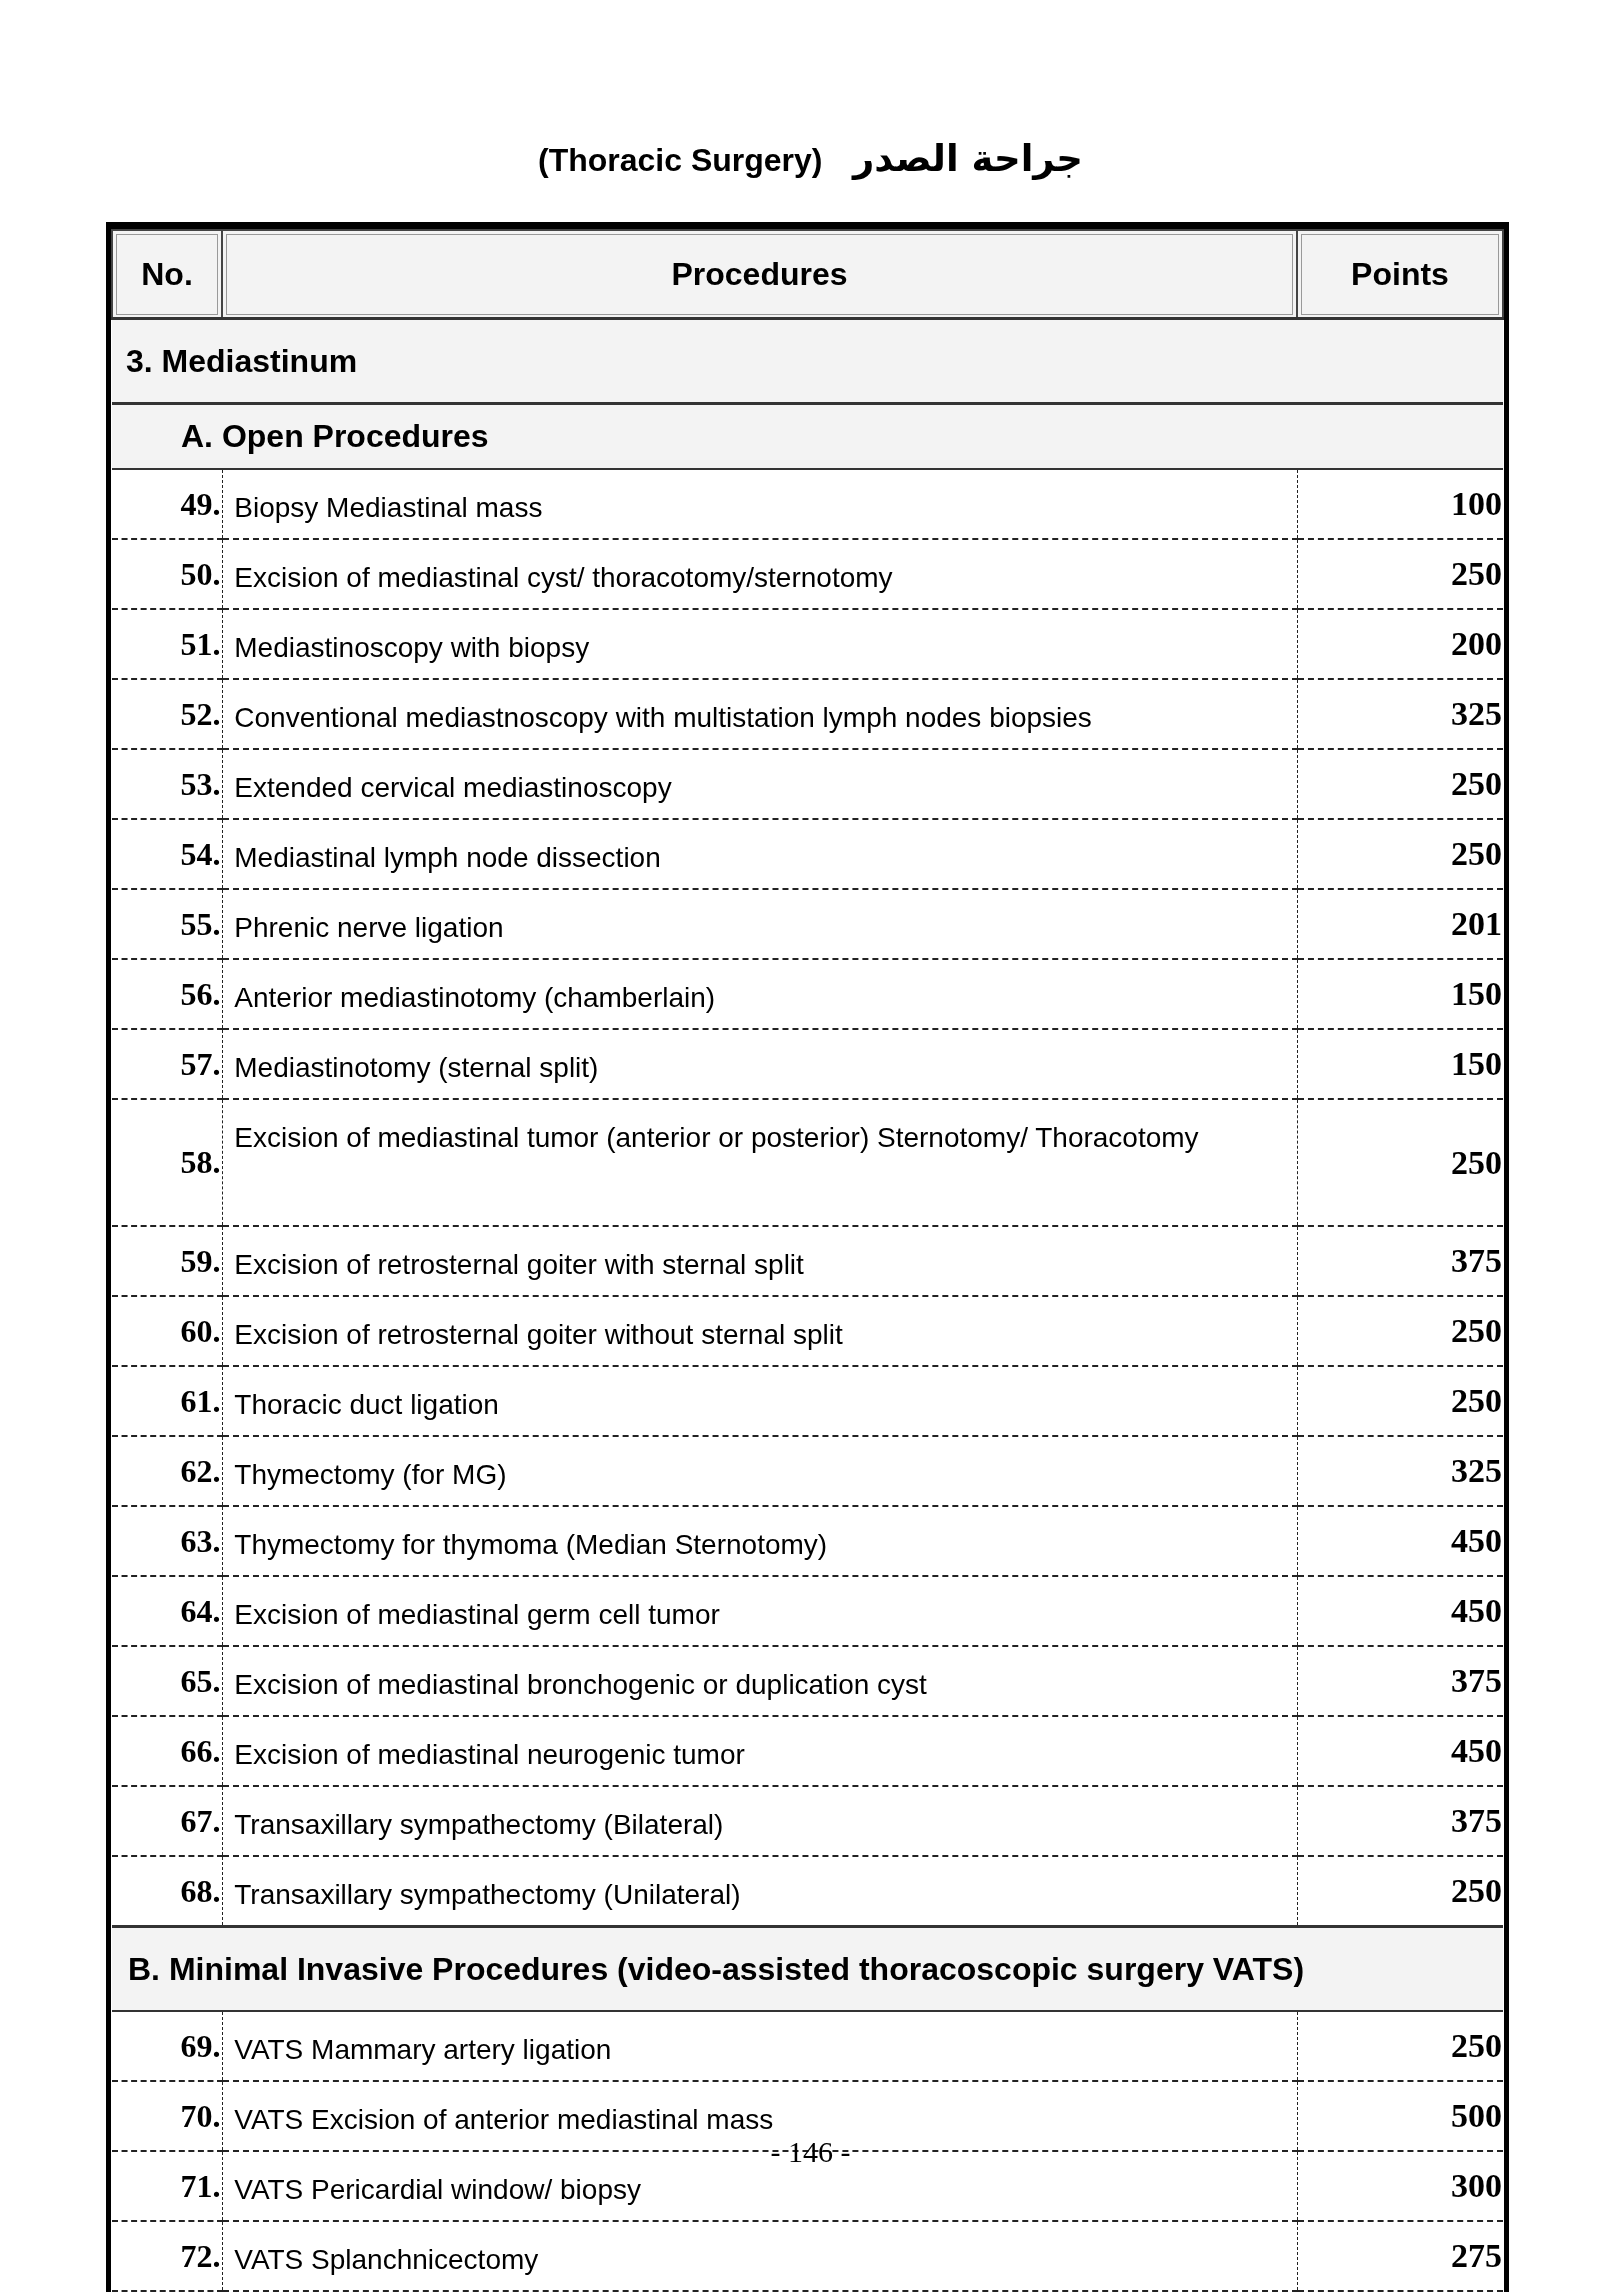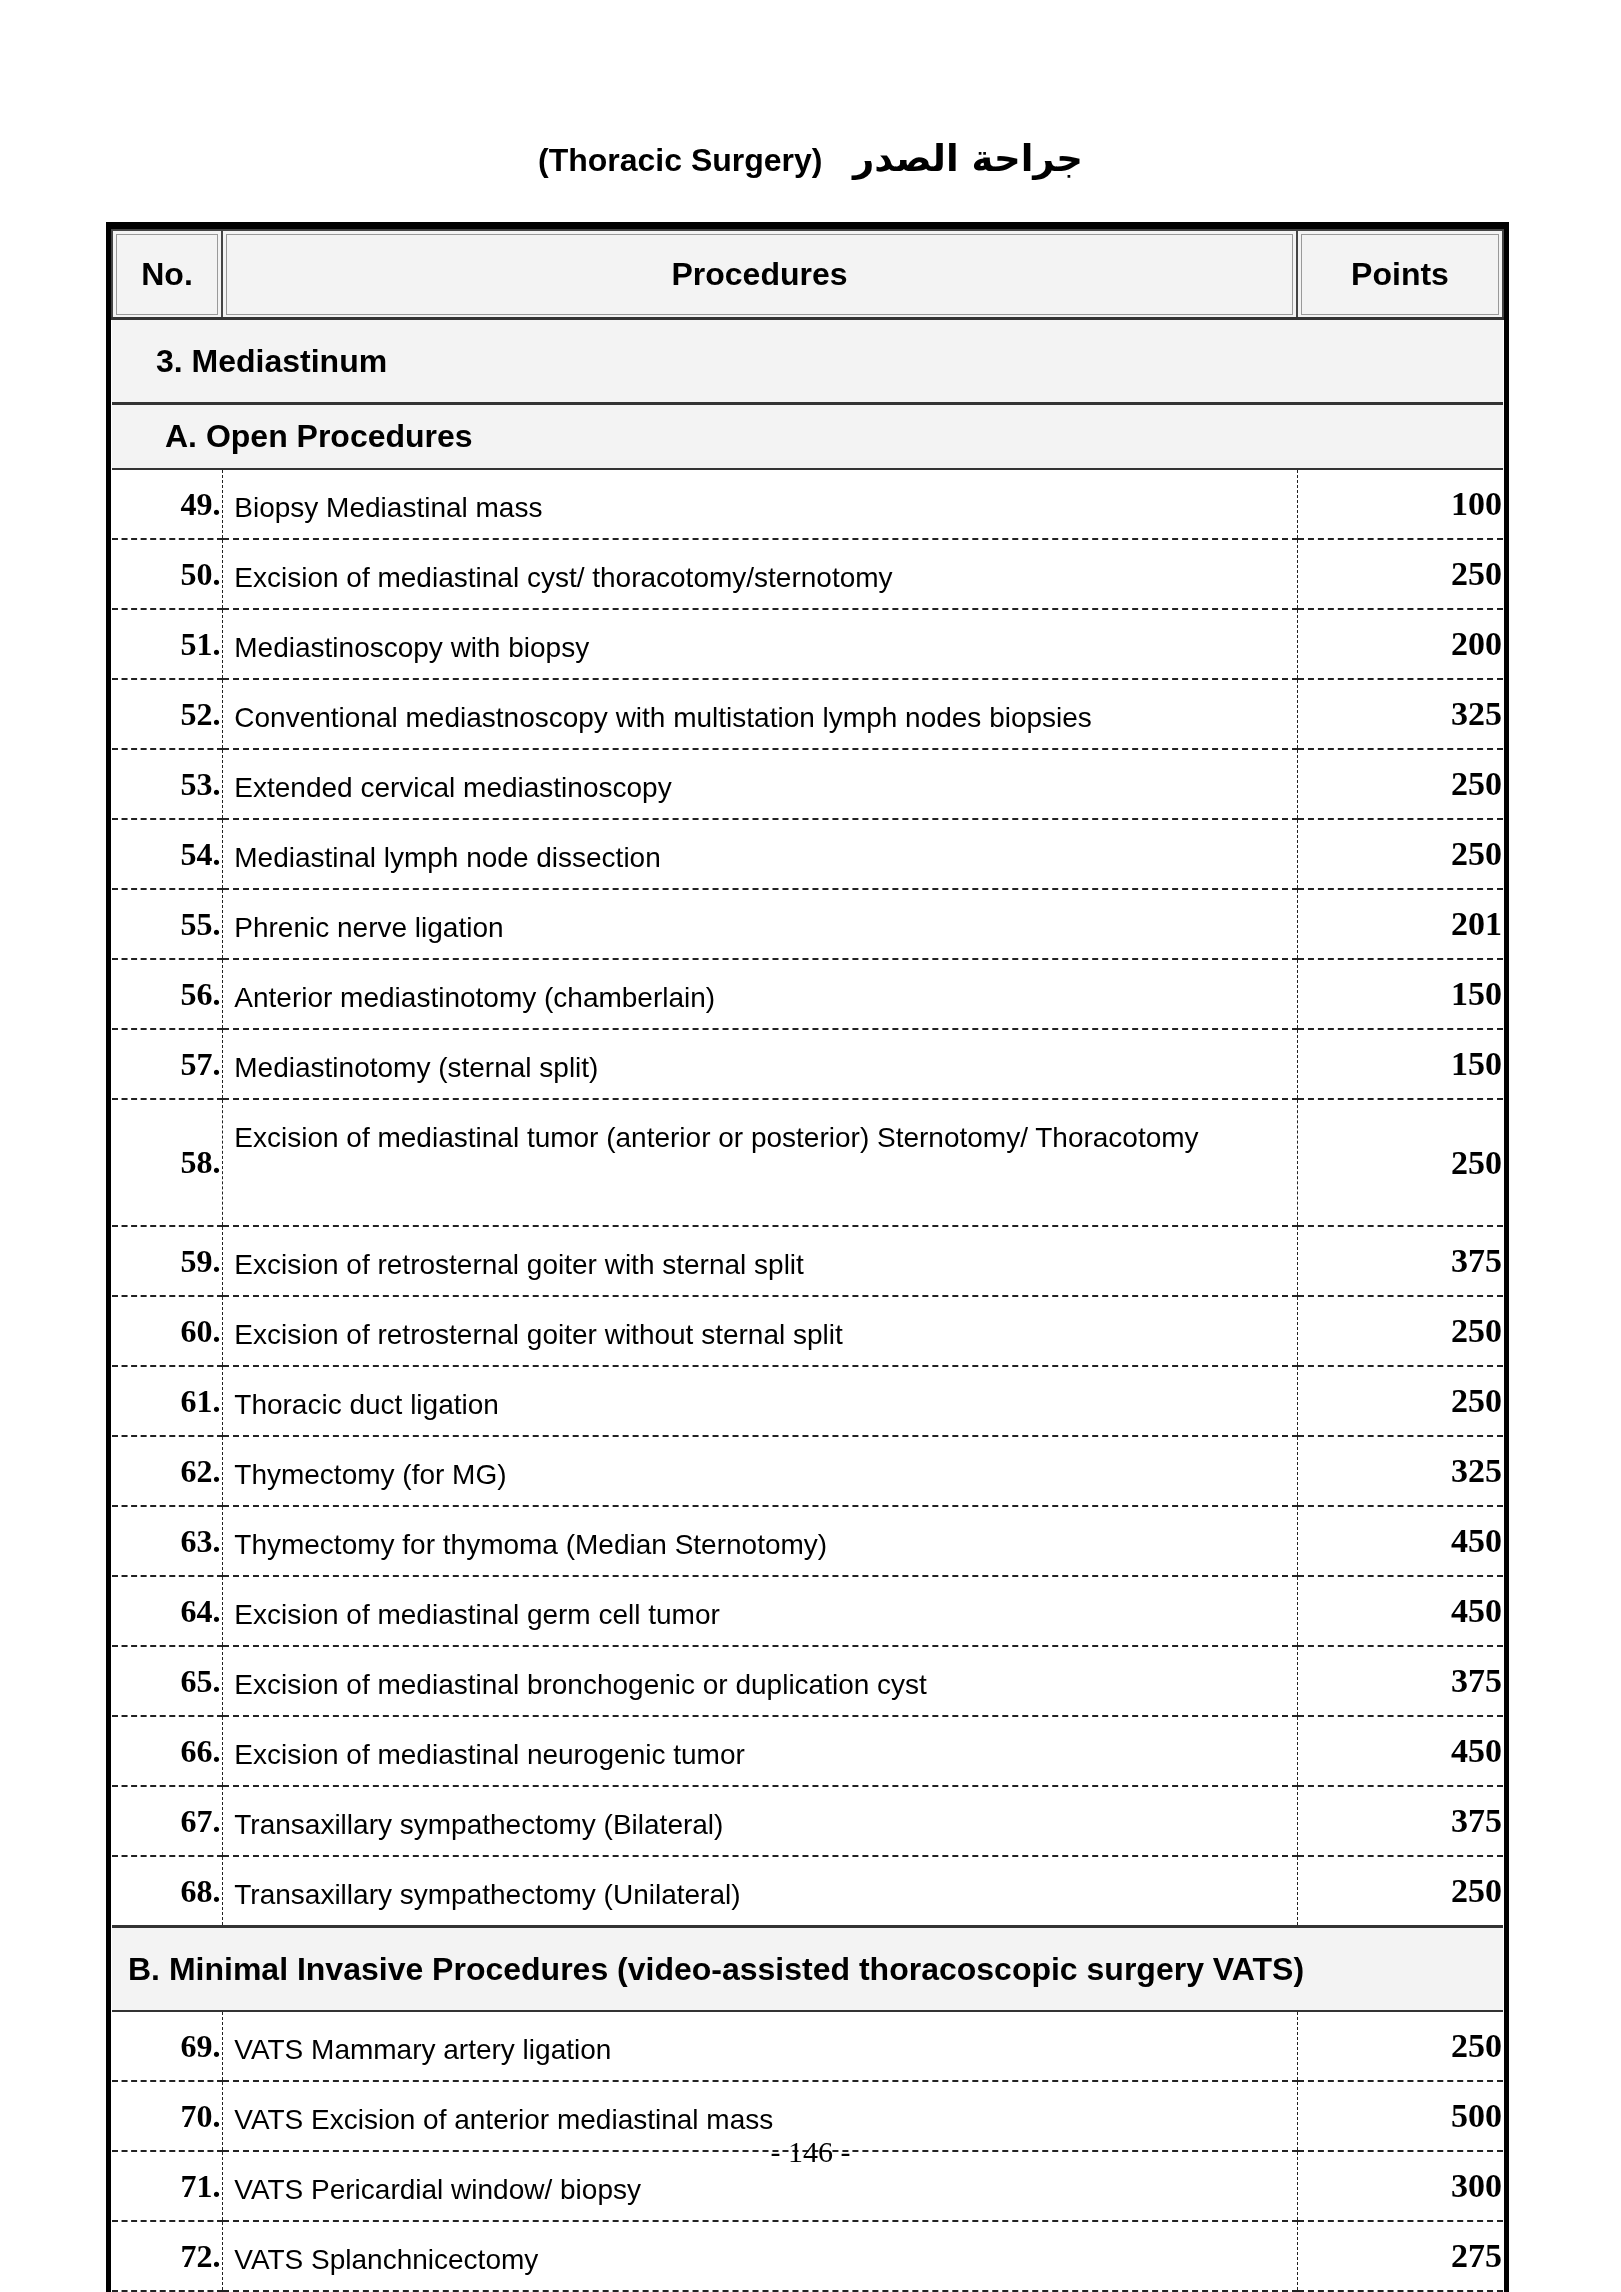--- a/index.html
+++ b/index.html
@@ -17,22 +17,22 @@
     table { width: 100%; border-collapse: collapse; table-layout: fixed; }
     col.c-no { width: 110px; }
     col.c-pts { width: 206px; }
     .hdr td {
       background: #f3f3f3; height: 84px; text-align: center; font-weight: bold; font-size: 32px;
       border: 2px solid #444; outline: 1px solid #999; outline-offset: -5.9px;
     }
     .sec td {
       background: #f3f3f3; font-weight: bold; font-size: 32px; border-top: 3.9px solid #333; border-bottom: 2.9px solid #333;
     }
-    .sec.lvl1 td { height: 80px; padding-left: 44px; }
-    .sec.lvl2 td { height: 61px; padding-left: 53px; }
+    .sec.lvl1 td { height: 80px; padding-left: 14px; }
+    .sec.lvl2 td { height: 61px; padding-left: 69px; }
     .sec.lvlb td { height: 80px; padding-left: 16px; }
     .row td { border-bottom: 2px dashed #222; height: 57px; }
     .row td.no {
       font-family: "Liberation Serif", serif; font-weight: bold; font-size: 32px; text-align: right;
       border-right: 1.5px dashed #222;
     }
     .row td.proc { font-size: 28px; padding-left: 11.8px; line-height: 59px; vertical-align: top; padding-top: 8px; }
     .row td.pts {
       font-family: "Liberation Serif", serif; font-weight: bold; font-size: 34px; text-align: right;
       border-left: 1.5px dashed #222;

